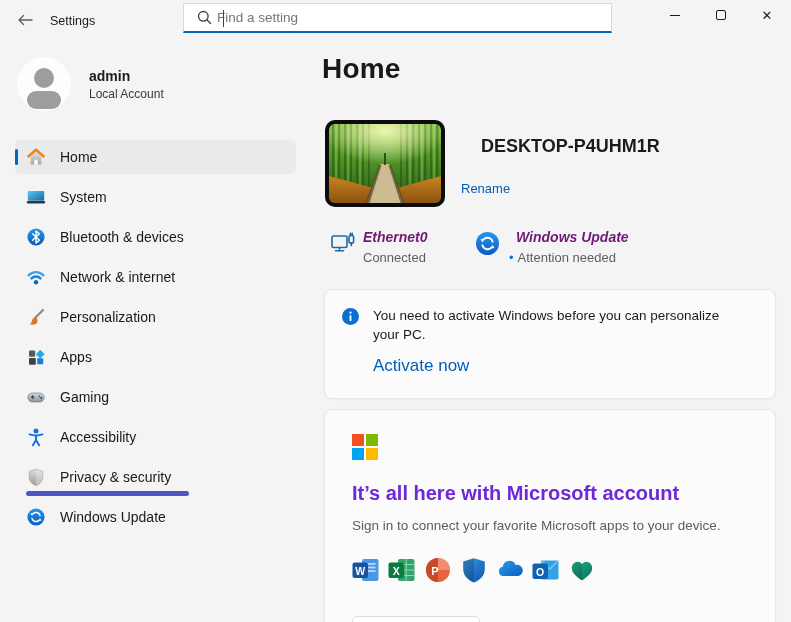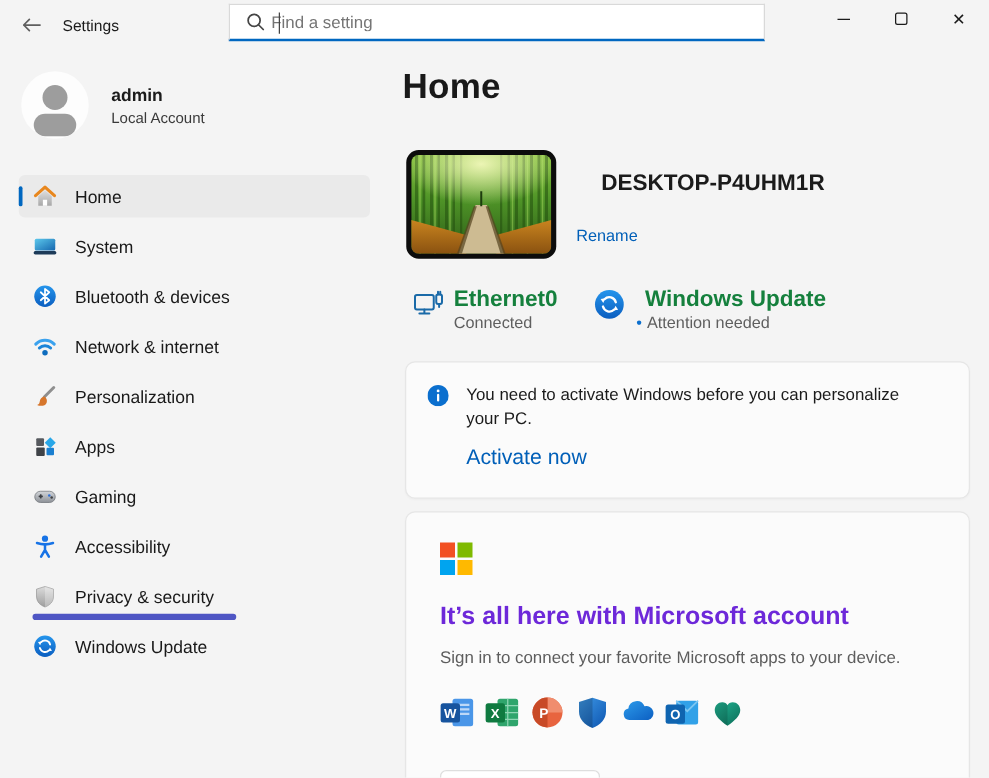--- a/index.html
+++ b/index.html
@@ -41,21 +41,21 @@
   .main-title { position:absolute; left:322px; top:53px; font-size:28px; font-weight:bold; color:#191919; letter-spacing:0.2px; }
   .device-thumb { position:absolute; left:325px; top:120px; width:120px; height:87px; background:#0c0c0c; border-radius:10px; padding:4px; }
   .device-thumb svg { display:block; border-radius:6px; }
   .device-name { position:absolute; left:481px; top:136px; font-size:18px; font-weight:600; color:#1b1b1b; }
   .rename-link { position:absolute; left:461px; top:181px; font-size:13px; color:#005fb8; cursor:pointer; }
 
   .status-item { position:absolute; top:228px; }
   .st-eth { left:330px; }
   .st-wu { left:475px; }
   .status-icon { position:absolute; left:0; top:3px; }
-  .status-title { position:absolute; left:41px; top:1px; font-size:18px; font-weight:bold; color:#15803d; white-space:nowrap; }
+  .status-title { position:absolute; left:41px; top:1px; font-size:14px; font-weight:bold; color:#701a75; white-space:nowrap;font-style:italic; }
   .st-eth .status-title { left:33px; }
   .status-sub { position:absolute; left:33px; top:22px; font-size:13px; color:#5f5f5f; white-space:nowrap; }
   .st-wu .status-sub { left:34px; }
   .bullet { color:#0b6fce; font-size:13px; margin-right:4px; }
 
   .card { position:absolute; left:324px; width:452px; background:#fbfbfb; border:1px solid #e6e6e6; border-radius:8px; box-shadow:0 1px 2px rgba(0,0,0,0.03); }
   .banner-card { top:289px; height:110px; }
   .info-icon { position:absolute; left:17px; top:18px; }
   .banner-msg { position:absolute; left:48px; top:16px; width:362px; font-size:13.5px; line-height:19px; color:#1b1b1b; }
   .activate-link { position:absolute; left:48px; top:66px; font-size:17px; color:#005fb8; cursor:pointer; }

